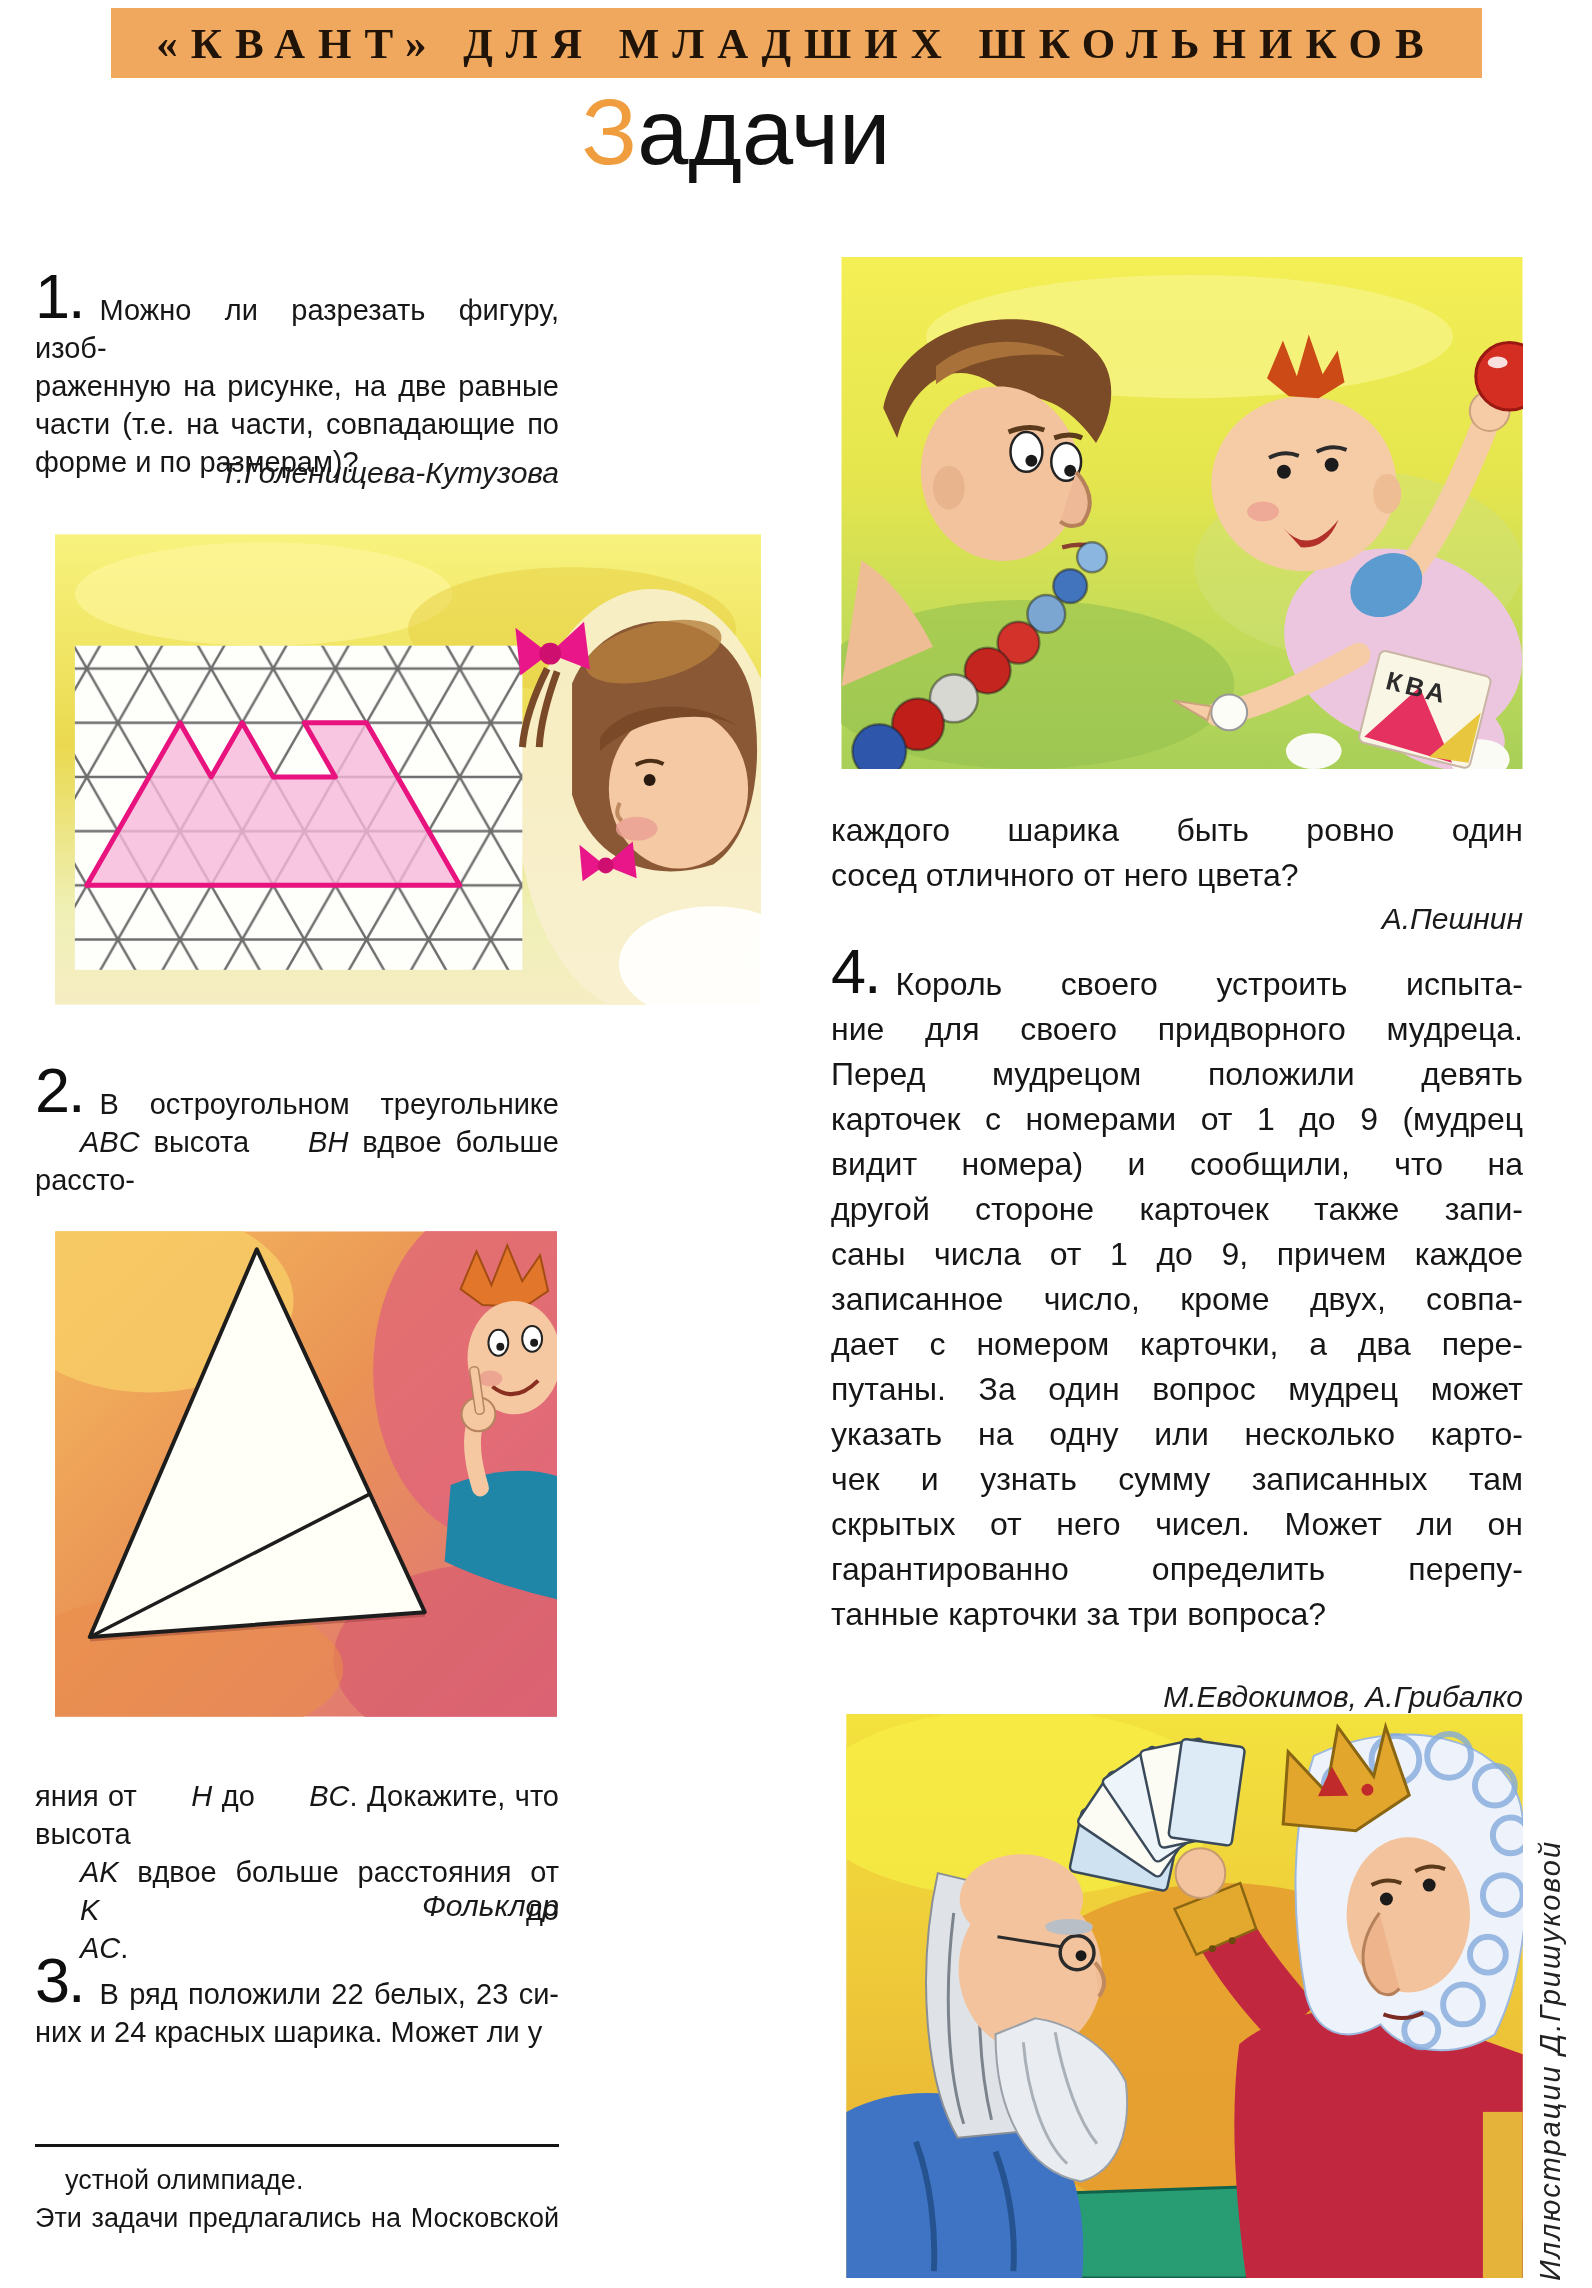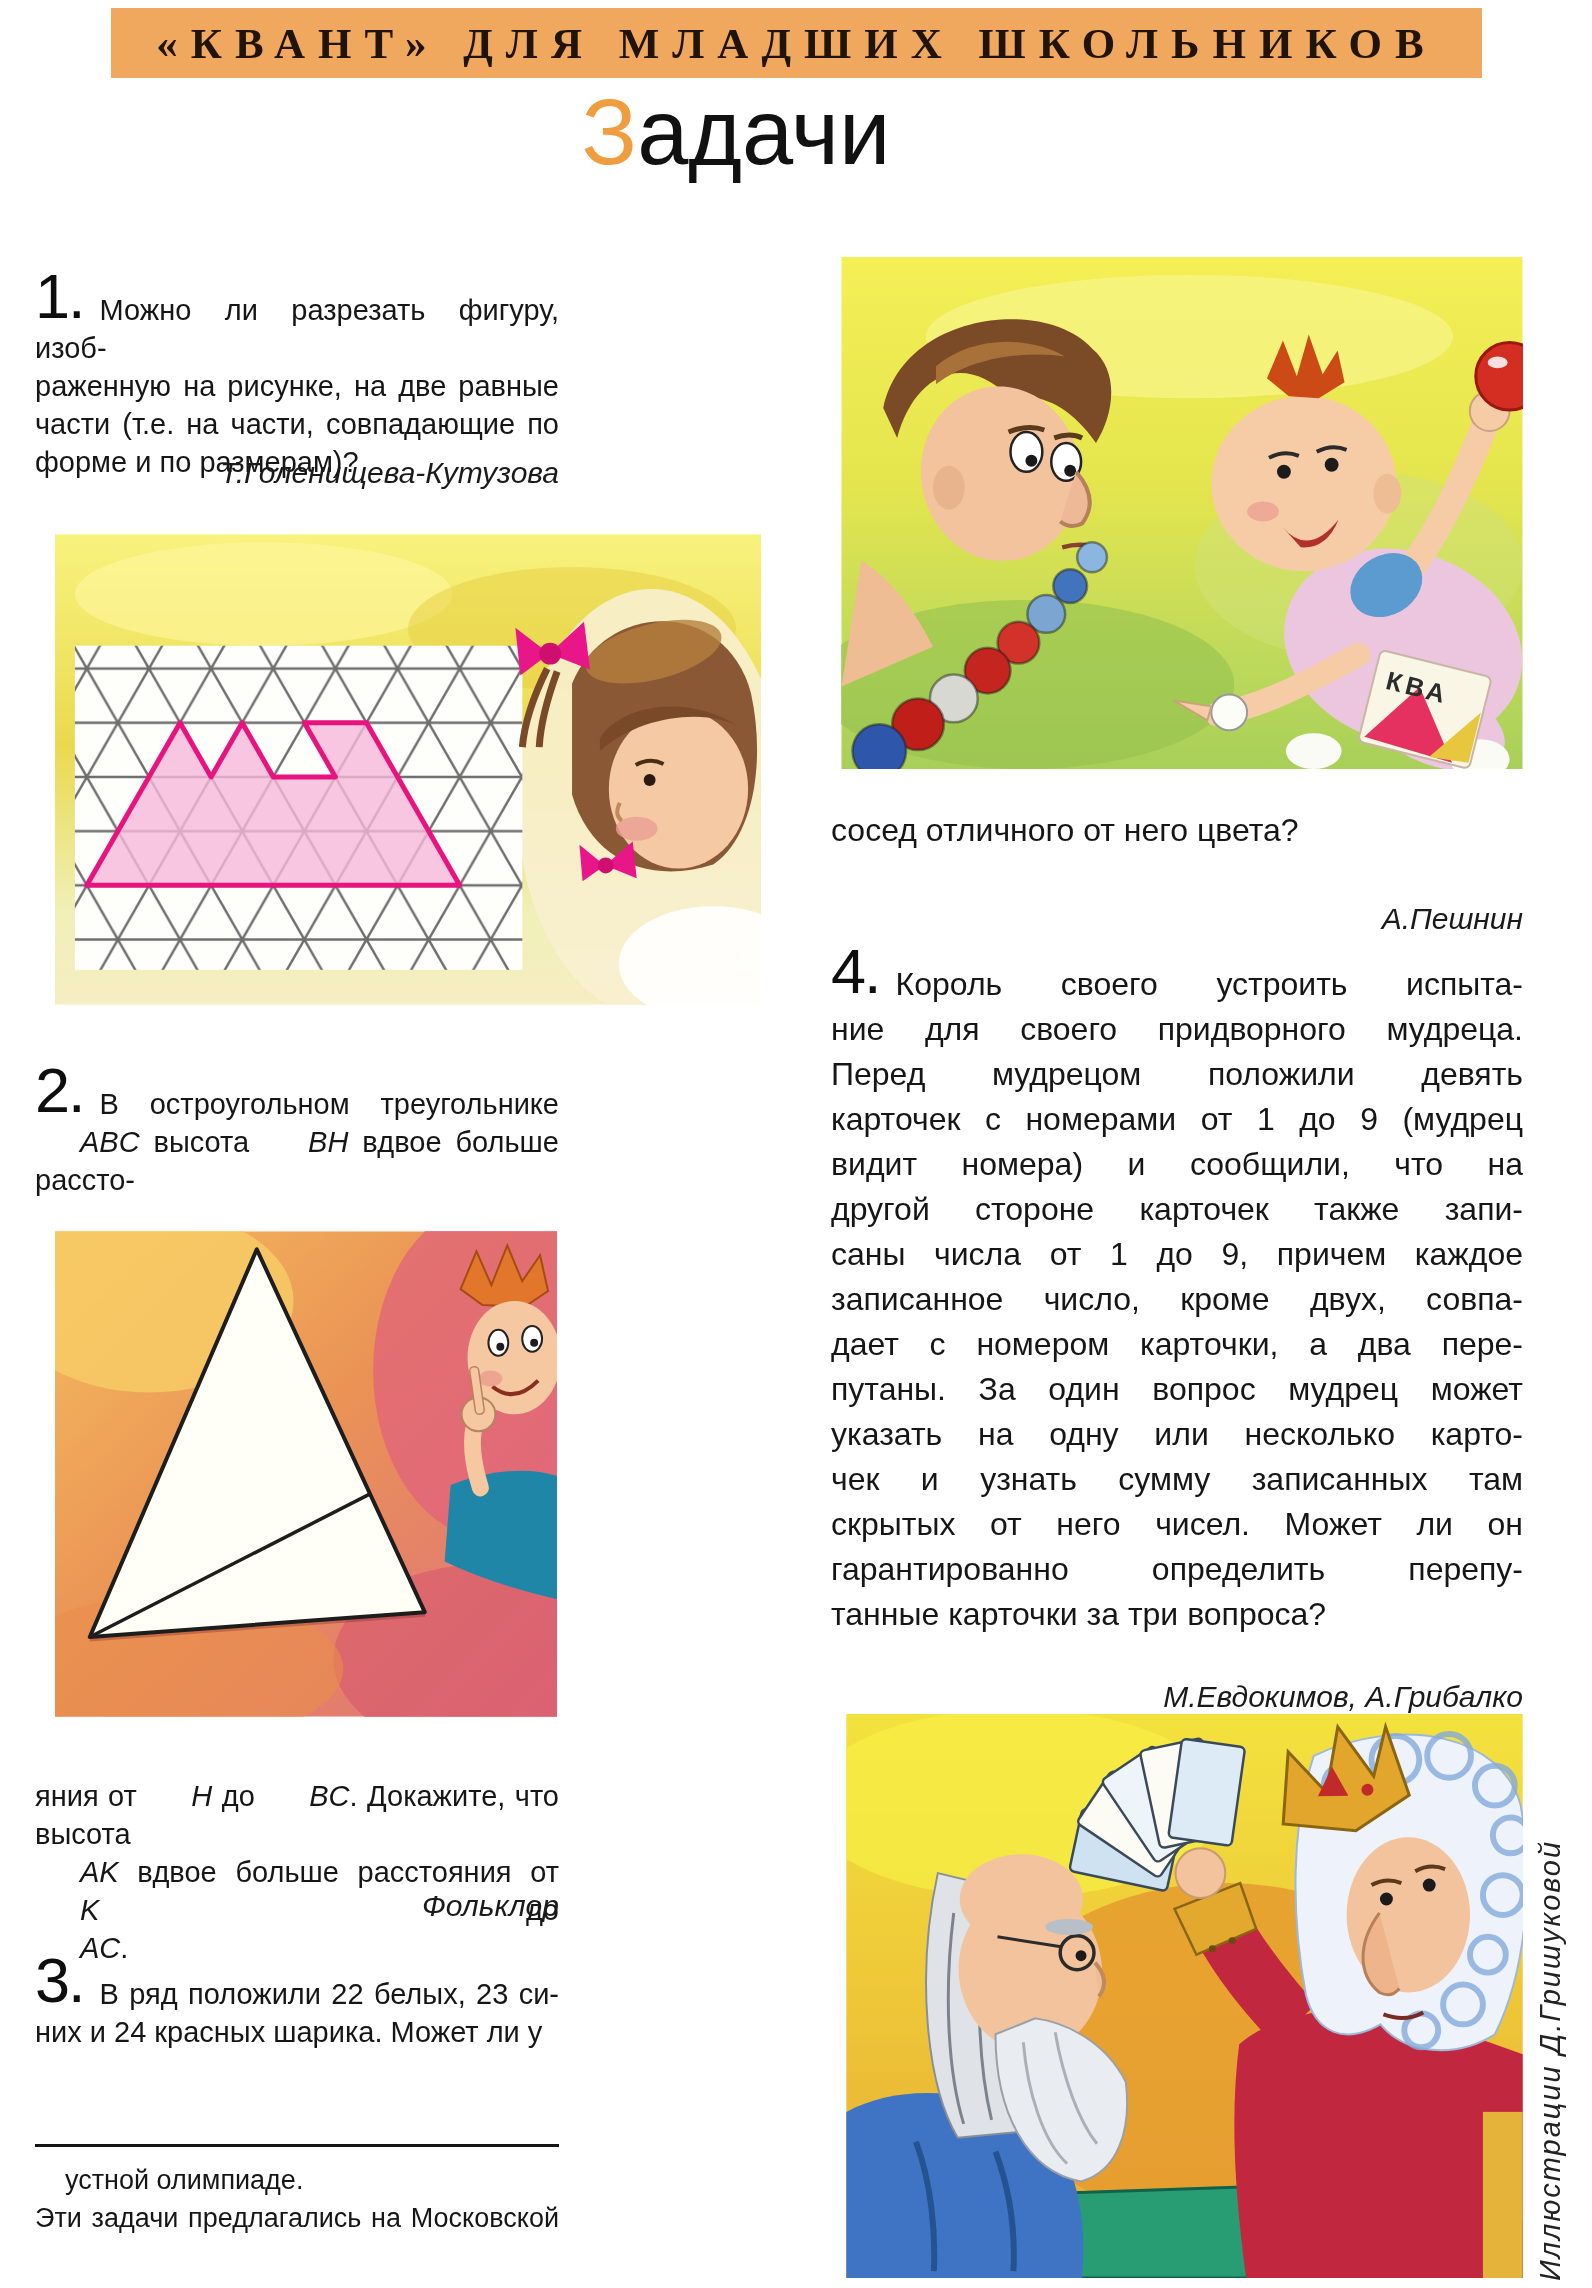--- a/index.html
+++ b/index.html
@@ -234,20 +234,21 @@
       <rect x="-55" y="-45" width="115" height="95" rx="6" fill="#faf6e6" stroke="#c9b5a5" stroke-width="2"></rect>
       <polygon points="-50,44 42,48 -8,-18" fill="#e5315f"></polygon>
       <polygon points="18,48 58,44 58,-8" fill="#e8c73e"></polygon>
       <text x="-42" y="-8" font-size="26" font-weight="bold" letter-spacing="4" fill="#2c2c2c">КВА</text>
     </g>
   </svg>
 </div>
 
 <div class="abs para col-r" style="left:831px;top:808px;">
   <div>
+      <div class="tline"><span>каждого шарика быть ровно один</span></div>
       <div class="tline last"><span>сосед отличного от него цвета?</span></div>
     </div>
 </div>
 <div class="abs attr col-r" style="left:831px;top:902px;">А.Пешнин</div>
 
 <div class="abs para col-r" style="left:831px;top:962px;">
   <span class="pnum">4.</span>
   <div>
       <div class="tline"><span>Король своего устроить испыта-</span></div>
       <div class="tline"><span>ние для своего придворного мудреца.</span></div>

